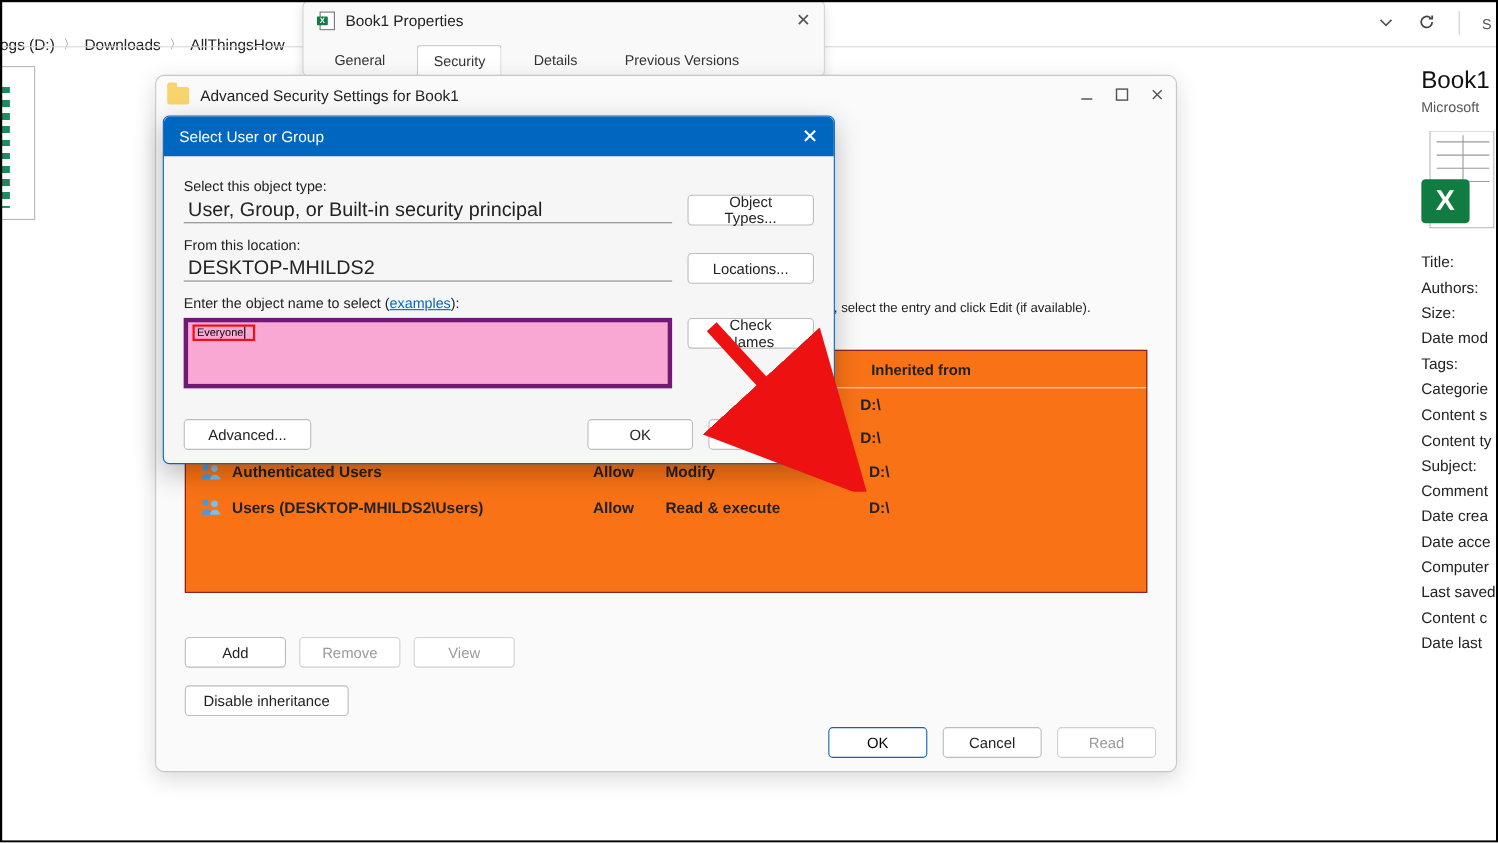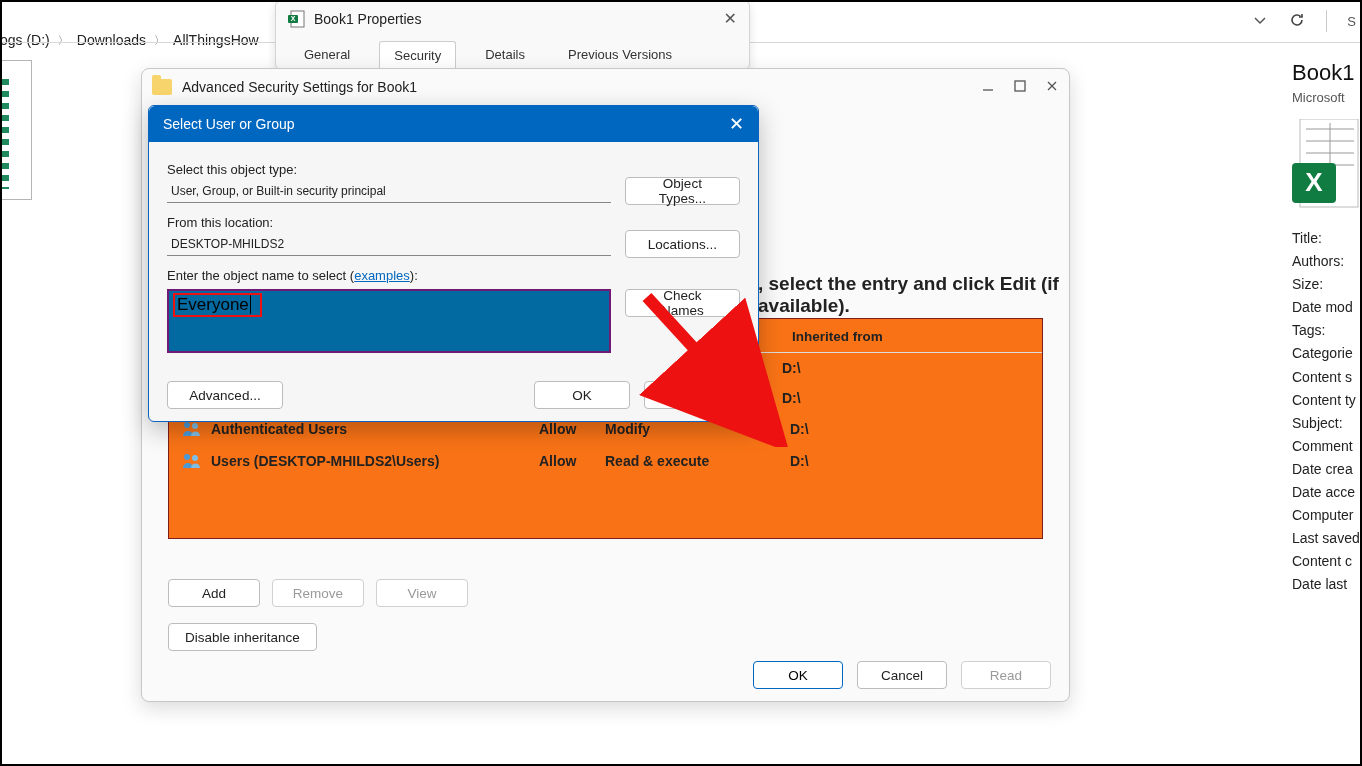--- a/index.html
+++ b/index.html
@@ -29,21 +29,21 @@
   .xls-icon svg { display:block; }
 
   
   .adv-win { position: absolute; left: 141px; top: 68px; width: 929px; height: 634px; background: #fafafa; border: 1px solid #c7c7c7; border-radius: 8px; box-shadow: 0 6px 20px rgba(0,0,0,.15); }
   .adv-titlebar { display:flex; align-items:center; gap:10px; padding: 6px 10px; height:36px; }
   .folder-ico { width:20px; height:16px; background:#F8D46C; border-radius:2px; position:relative; }
   .folder-ico:before { content:""; position:absolute; left:0; top:-4px; width:9px; height:5px; background:#F8D46C; border-radius:2px 2px 0 0; }
   .adv-title { font-size:14px; color:#222; }
   .win-ctrls { margin-left:auto; display:flex; gap:18px; color:#555; }
 
-  .adv-hint { position:absolute; left:616px; top:204px; font-size:19px; color:#222;font-weight:bold; }
+  .adv-hint { position:absolute; left:616px; top:204px; font-size:12px; color:#222; }
 
   .perm-list { position:absolute; left:26px; top:249px; right:26px; bottom:162px; border:1px solid #7f1d1d; background:#f97316;font-weight:bold; }
   .perm-list .hdr { display:flex; padding:10px 12px 8px 22px; font-size:13.5px; color:#222; border-bottom:1px solid #ddd; }
   .perm-list .row { display:flex; align-items:center; padding:7px 12px 7px 12px; font-size:14px; color:#222; }
   .users-ico { width:22px; height:18px; margin-right:8px; position:relative; }
   .users-ico svg { display:block; }
   .col-principal { width:350px; }
   .col-type { width:66px; }
   .col-access { width:185px; }
   .col-inh { flex:1; }
@@ -58,25 +58,25 @@
   .adv-bottom { position:absolute; right:18px; bottom:12px; display:flex; gap:14px; }
   .adv-bottom .btn { width:90px; }
 
   
   .sel-dlg { position: absolute; left:148px; top:105px; width:611px; height:317px; background:#f6f6f6; border:1px solid #0a63c0; border-radius:6px; box-shadow:0 8px 24px rgba(0,0,0,.25); }
   .sel-titlebar { background:#0067c0; color:#fff; height:36px; display:flex; align-items:center; padding:0 14px; border-radius:6px 6px 0 0; font-size:14px; }
   .sel-titlebar .x { margin-left:auto; font-size:18px; }
 
   .sel-body { padding: 10px 18px 14px 18px; position:relative; height:calc(100% - 36px); }
   .sel-body .label { font-size:13px; color:#222; margin-top:10px; }
-  .sel-body .ul-input { border:none; border-bottom:1px solid #888; background:transparent; width:448px; height:24px; padding:2px 4px; font-size:12px; color:#222; }
+  .sel-body .ul-input { border:none; border-bottom:1px solid #888; background:transparent; width:448px; height:24px; padding:2px 4px; font-size:18px; color:#222; }
   .rowflex { display:flex; align-items:center; gap:14px; }
   .link { color:#0067c0; text-decoration:underline; }
 
-  .obj-name-box { margin-top:6px; width:448px; height:64px; border:2px solid #701a75; background:#0369a1; padding:2px 4px; font-size:17px; }
+  .obj-name-box { margin-top:6px; width:448px; height:64px; border:4px solid #701a75; background:#f9a8d4; padding:2px 4px; font-size:10px; }
   .redbox { display:inline-block; border:2px solid #e11; padding:0 4px 0 2px; }
 
   .sel-btn-right { width:116px; height:28px; }
   .sel-bottom { position:absolute; left:18px; right:18px; bottom:12px; display:flex; align-items:center; }
   .sel-bottom .right { margin-left:auto; display:flex; gap:14px; }
   .sel-bottom .btn { width:96px; }
 
   
   .arrow-wrap { position:absolute; left:488px; top:145px; width:160px; height:160px; pointer-events:none; }
 

